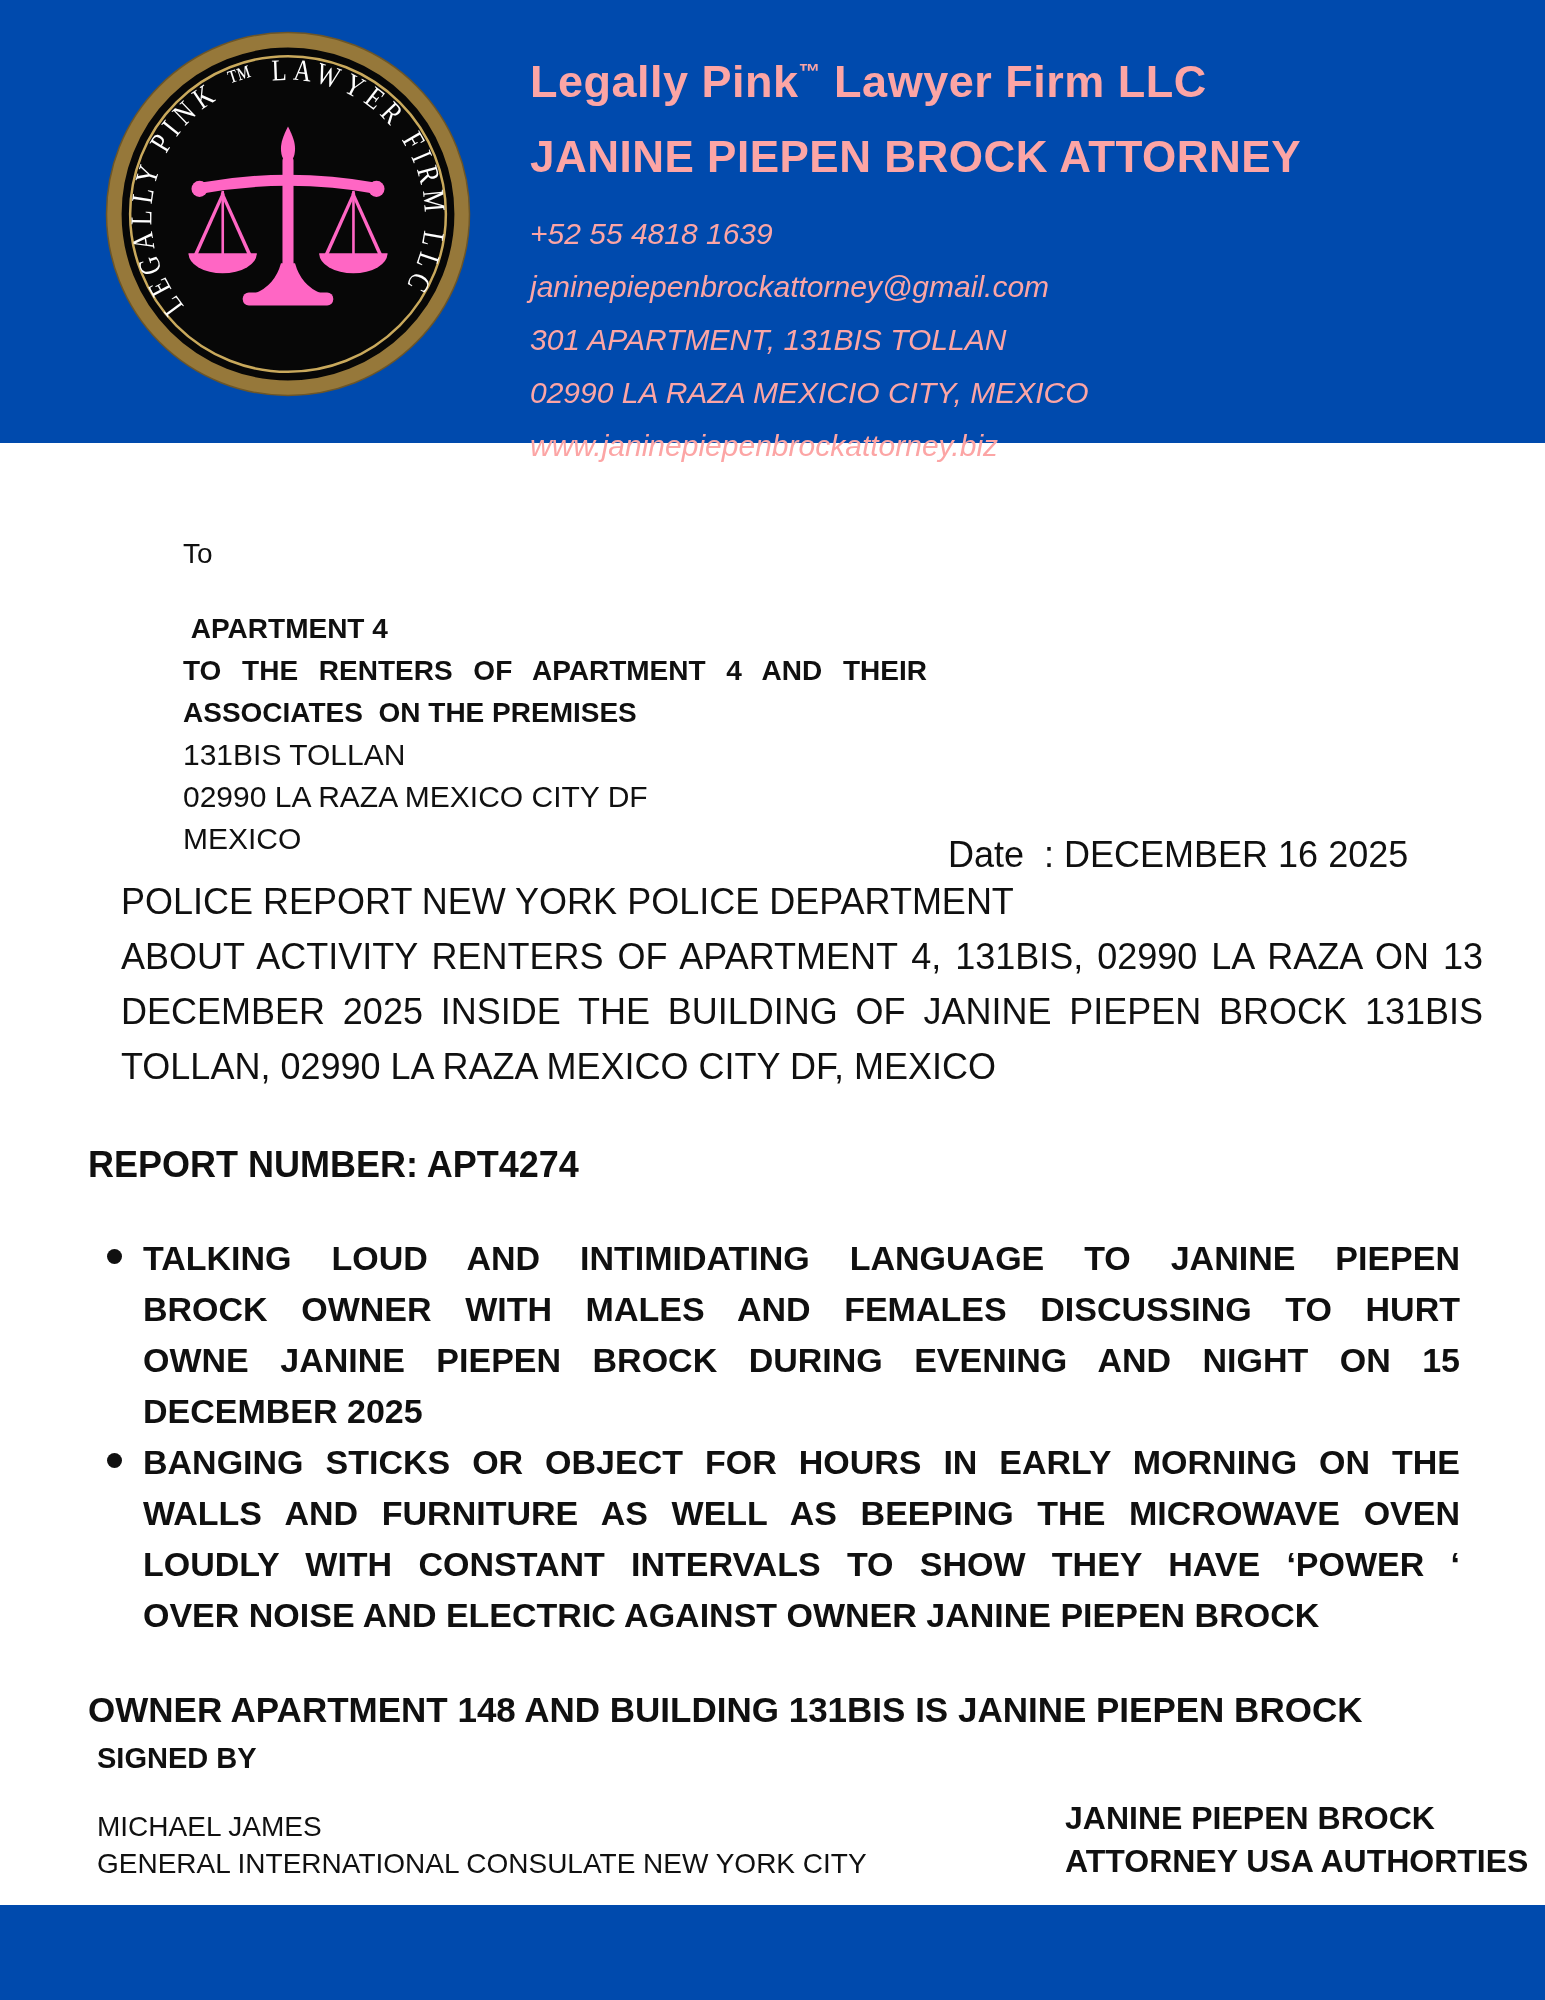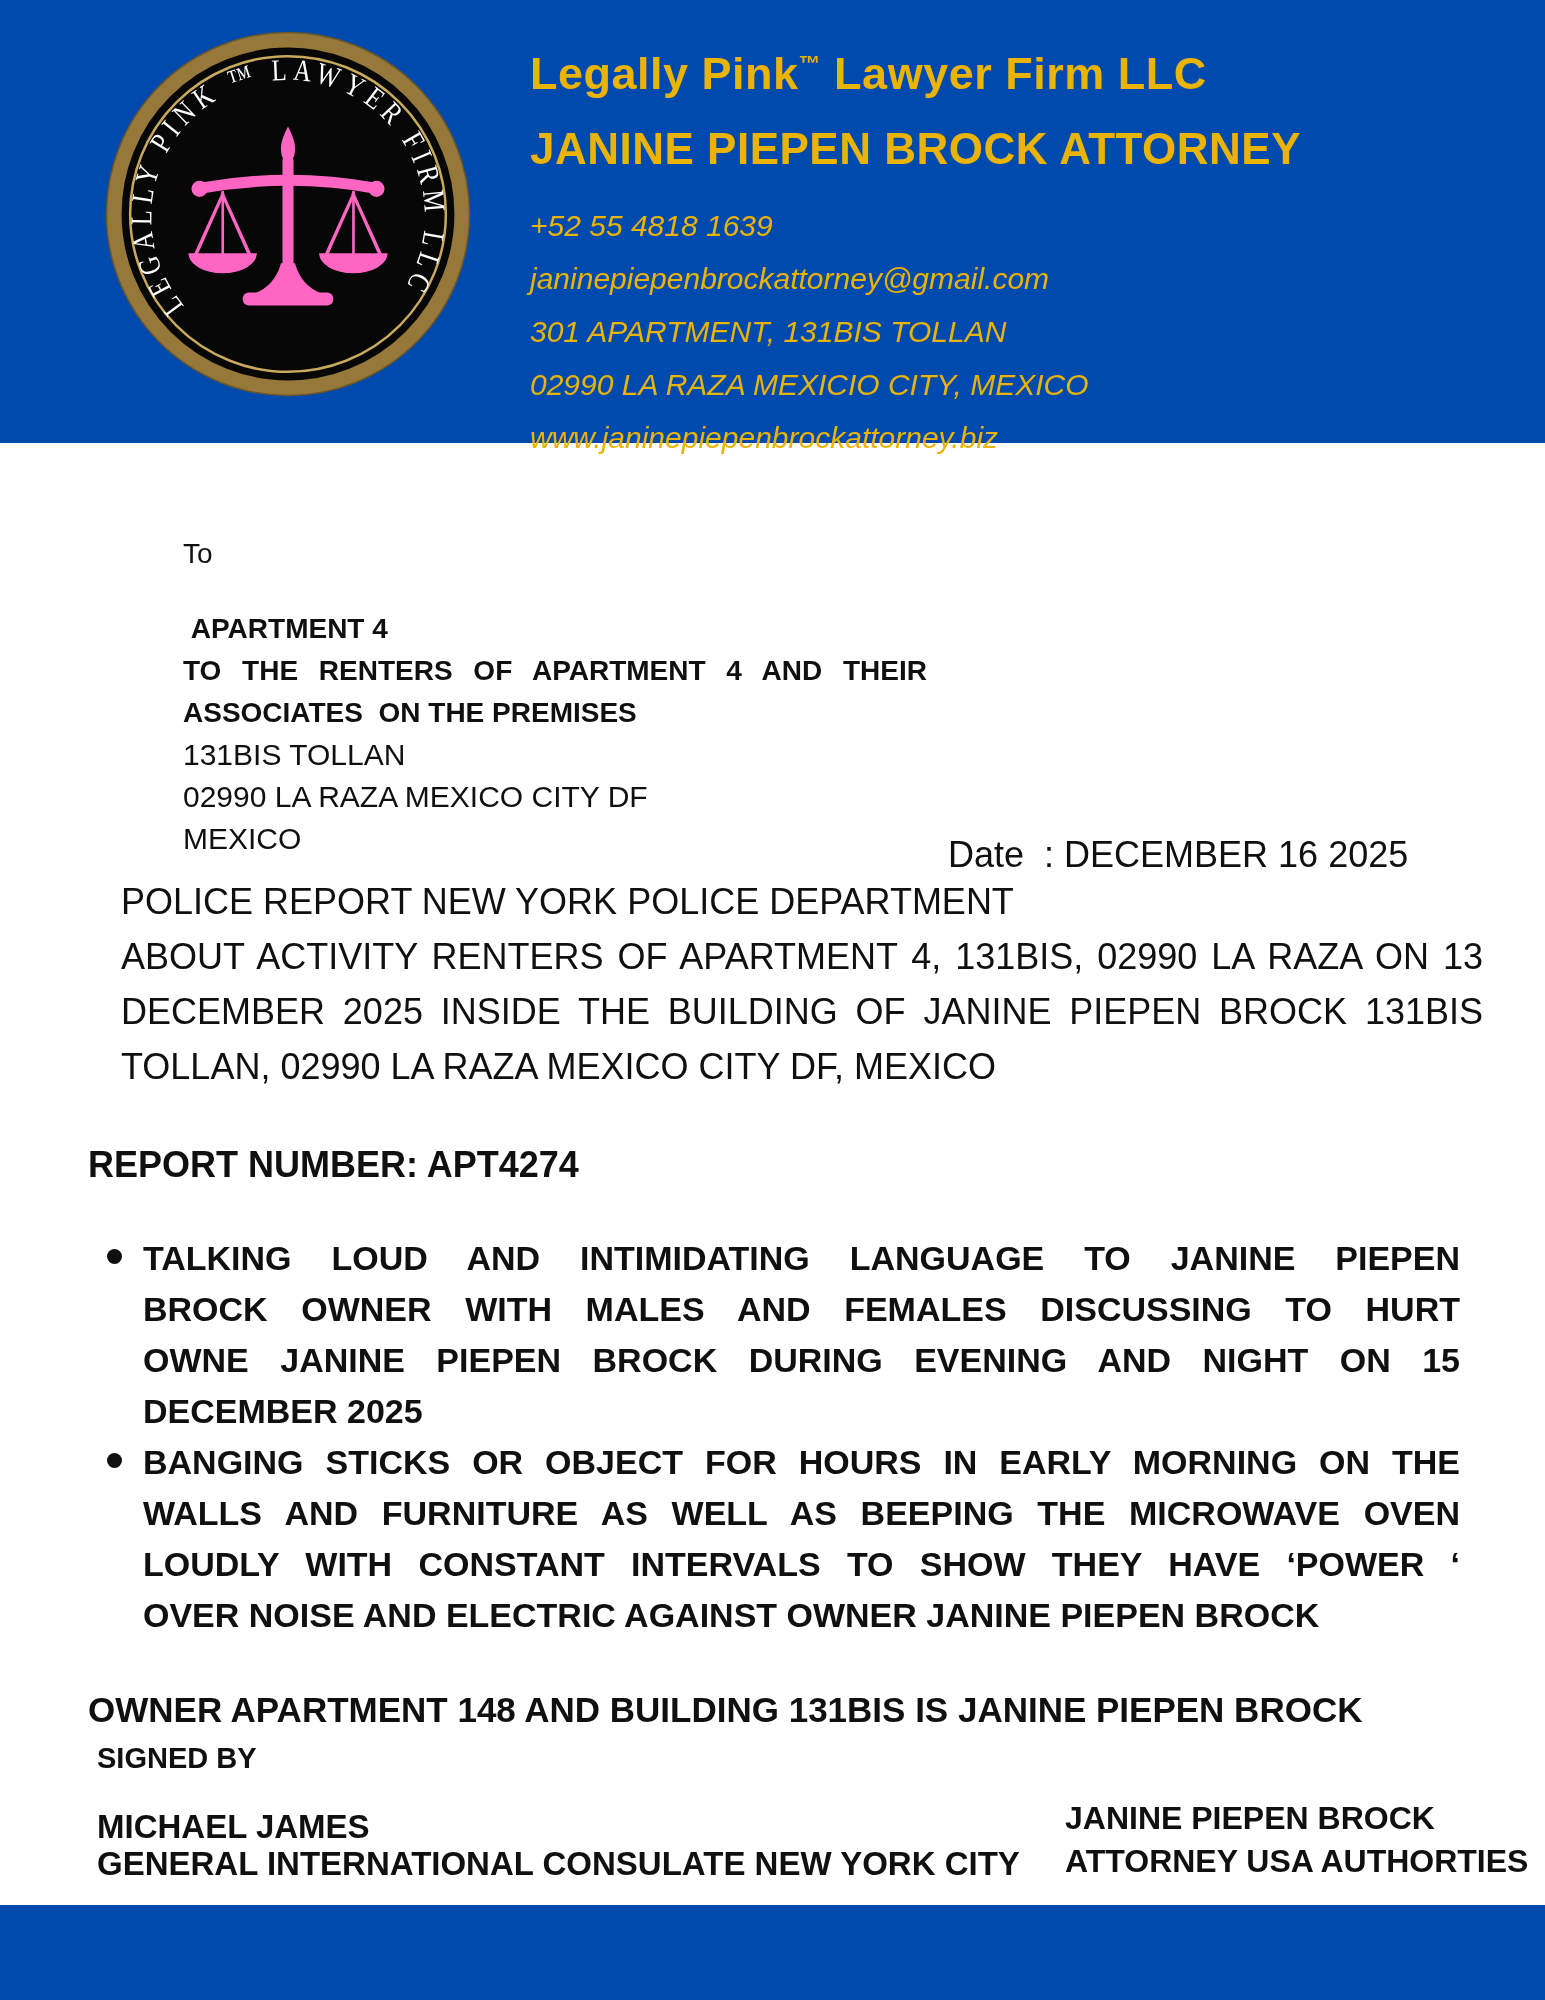--- a/index.html
+++ b/index.html
@@ -10,21 +10,21 @@
     overflow:hidden;
     font-family:"Liberation Sans","DejaVu Sans",sans-serif;
     color:#101010;
   }
   
   .header{
     position:absolute;top:0;left:0;width:100%;height:443px;
     background:#004aad;
   }
   .seal{position:absolute;left:104px;top:30px;width:368px;height:368px;}
-  .header-text{position:absolute;left:530px;top:38px;color:#eab308;}
+  .header-text{position:absolute;left:530px;top:46px;color:#fca5a5;}
   .firm-line{font-size:45px;font-weight:bold;letter-spacing:0.5px;line-height:52px;white-space:nowrap;}
   .firm-line sup{font-size:22px;vertical-align:18px;}
   .attorney-line{font-size:44px;font-weight:bold;letter-spacing:0.5px;line-height:52px;margin-top:23px;white-space:nowrap;}
   .contact{margin-top:24px;font-size:30px;font-weight:400;line-height:53px;font-style:italic;}
   .contact div{white-space:nowrap;}
   
   .to-block{position:absolute;left:183px;top:538px;width:744px;}
   .to-label{font-size:28px;margin-bottom:38px;}
   .to-bold{font-size:28px;font-weight:bold;line-height:42px;white-space:pre-wrap;}
   .jline{text-align:justify;text-align-last:justify;}
@@ -38,21 +38,21 @@
   
   .bullets{position:absolute;left:107px;top:1233px;width:1353px;}
   .bullet{position:relative;padding-left:36px;font-size:34px;font-weight:bold;line-height:51px;}
   .bullet-dot{
     position:absolute;left:0;top:16px;width:15px;height:15px;border-radius:50%;
     background:#101010;
   }
   
   .owner-line{position:absolute;left:88px;top:1690px;font-size:35px;font-weight:bold;white-space:nowrap;}
   .signed-by{position:absolute;left:97px;top:1742px;font-size:29px;font-weight:bold;}
-  .sig-left{position:absolute;left:97px;top:1808px;font-size:33px;font-weight:bold;line-height:37px;white-space:nowrap;}
+  .sig-left{position:absolute;left:97px;top:1808px;font-size:28px;font-weight:normal;line-height:37px;white-space:nowrap;}
   .sig-right{position:absolute;left:1065px;top:1797px;font-size:32px;font-weight:bold;line-height:43px;white-space:nowrap;}
   
   .footer{position:absolute;left:0;bottom:0;width:100%;height:95px;background:#004aad;}
 </style>
 </head>
 <body>
 
 <div class="page">
 
   <div class="header">

